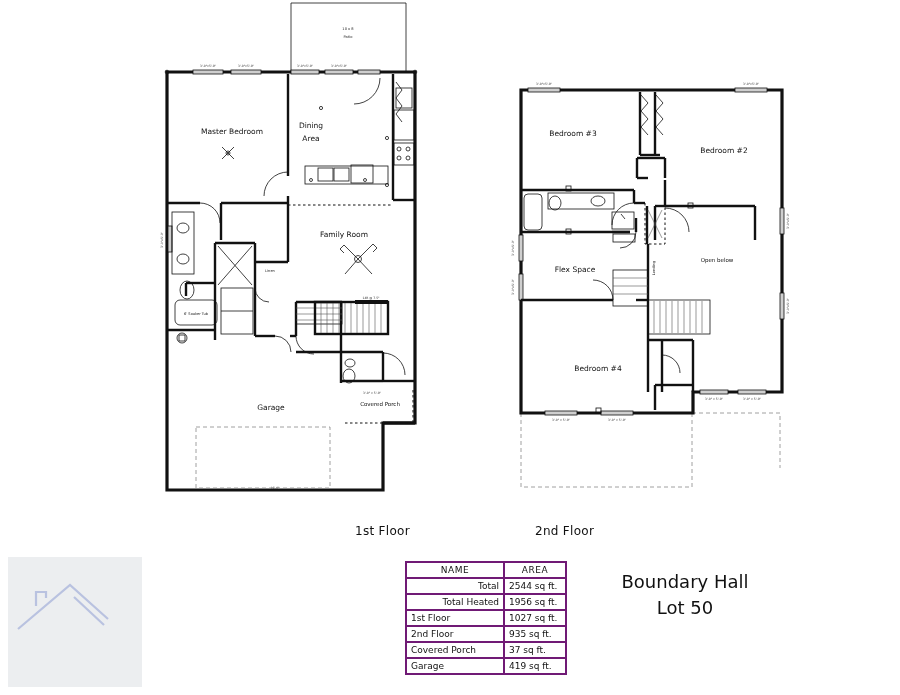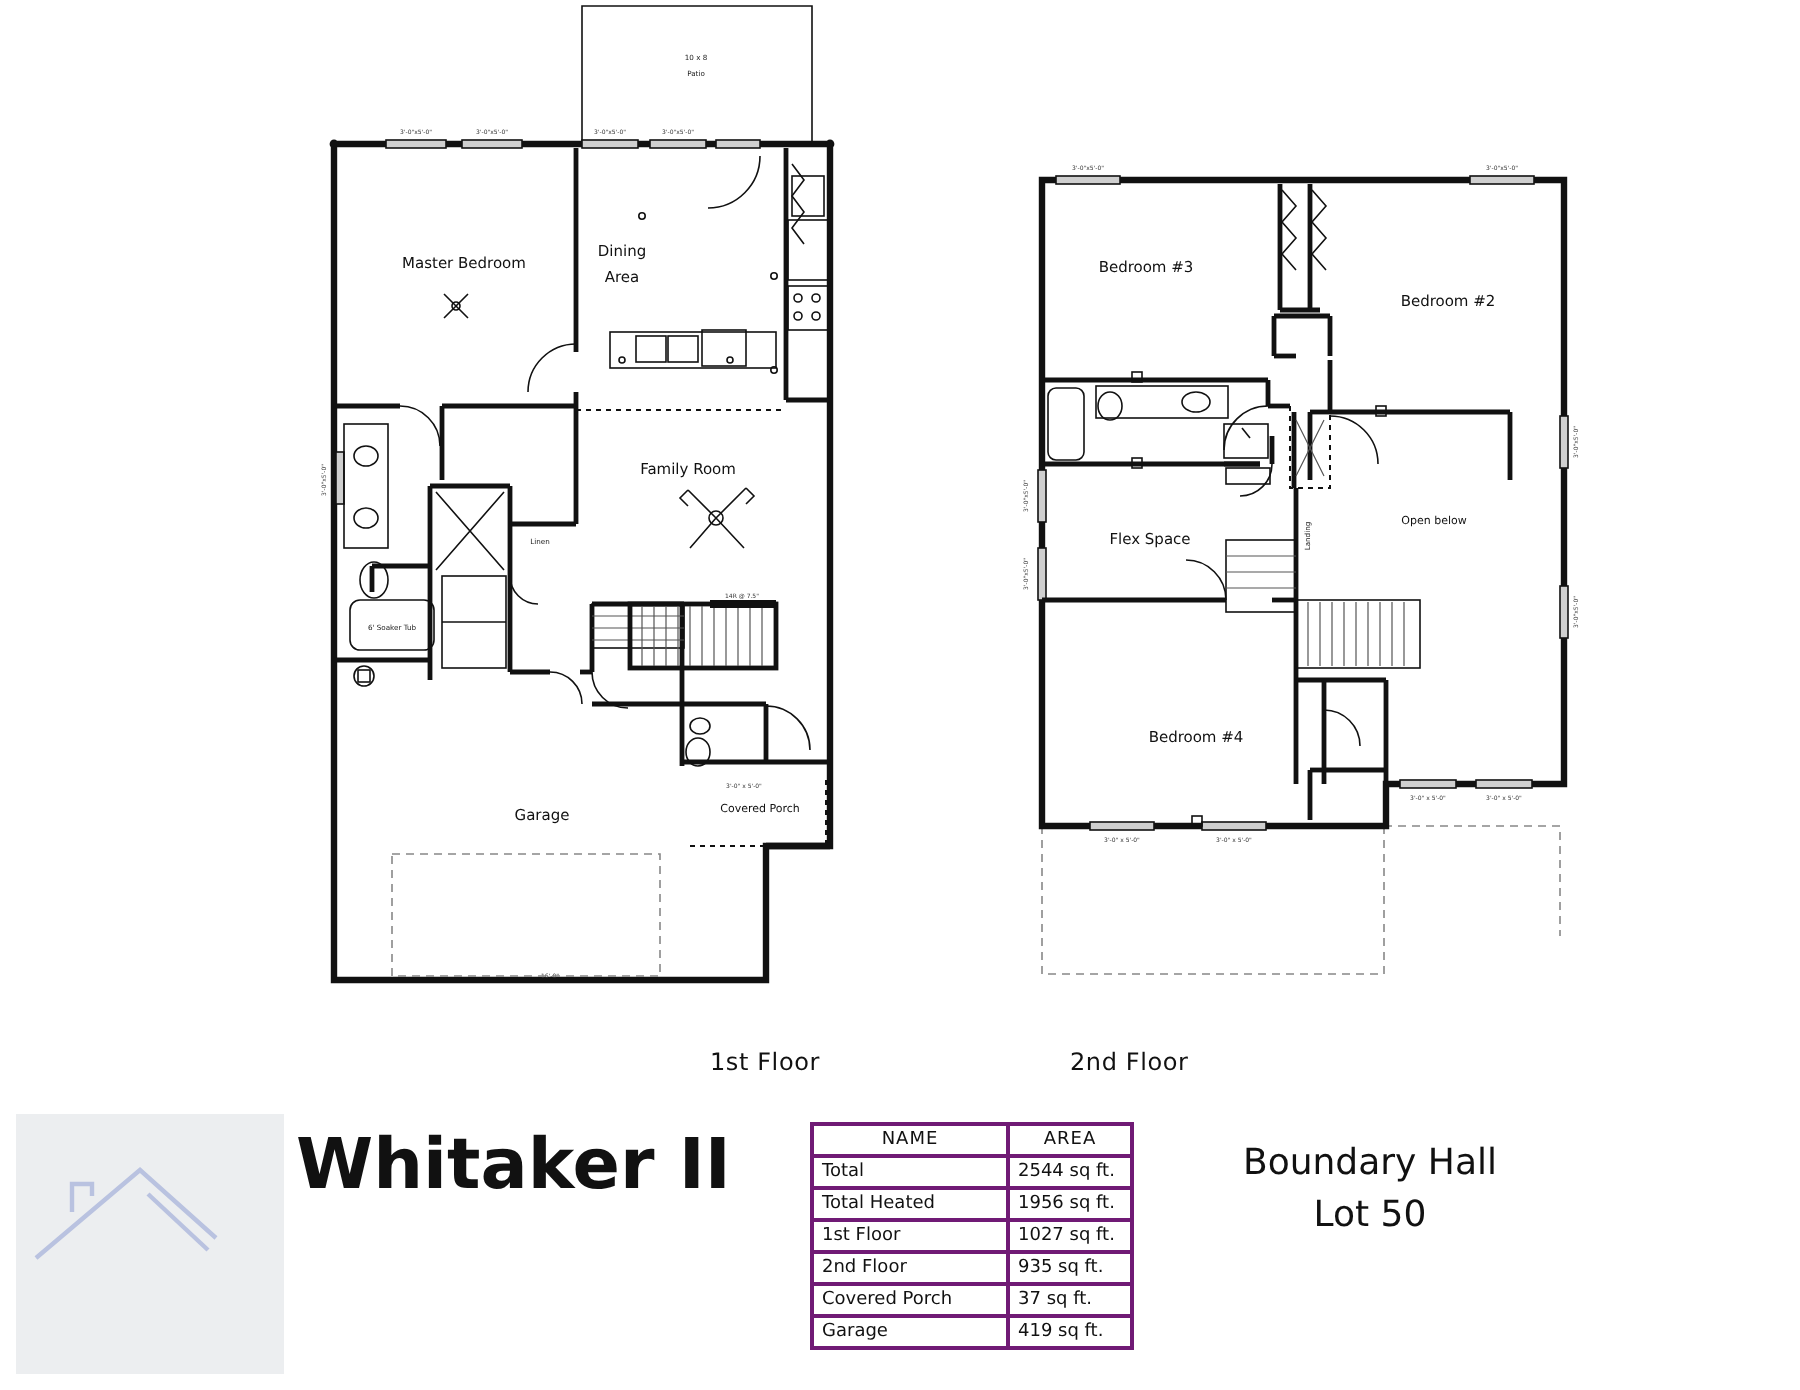--- a/index.html
+++ b/index.html
@@ -40,21 +40,21 @@
   .area-table{
     position:absolute;left:405px;top:561px;border-collapse:collapse;
     font-family:"DejaVu Sans",sans-serif;font-size:9px;color:#111;
     background:#fff;
   }
   .area-table td,.area-table th{
     border:2px solid #701a75;padding:1px 4px;height:12px;line-height:12px;
     font-weight:400;
   }
   .area-table thead th{text-align:center;letter-spacing:.5px;}
-  .area-table td.name{width:88px;}
+  .area-table td.name{text-align:right;width:88px;}
   .area-table td.name.lft{text-align:left;}
   .area-table td.val{text-align:left;width:52px;margin-top:10px;}
   .wall{stroke:#111;fill:none;stroke-width:3.2;}
   .wall-i{stroke:#111;fill:none;stroke-width:2.4;}
   .thin{stroke:#111;fill:none;stroke-width:.8;}
   .hair{stroke:#555;fill:none;stroke-width:.6;}
   .dash{stroke:#111;fill:none;stroke-width:1;stroke-dasharray:2.5 2.5;}
   .dashl{stroke:#888;fill:none;stroke-width:.8;stroke-dasharray:4 3;}
   .win{stroke:#111;fill:#cfcfcf;stroke-width:.8;}
   .rmlabel{font-family:"DejaVu Sans",sans-serif;font-size:7.5px;fill:#111;}
@@ -357,21 +357,20 @@
 <div class="bottom">
 
   <div class="logo-box">
     <svg width="134" height="130" viewBox="0 0 134 130">
       <path d="M10,72 L62,28 L100,62" fill="none" stroke="#b9c2e0" stroke-width="2.2"></path>
       <path d="M66,40 L96,68" fill="none" stroke="#b9c2e0" stroke-width="2.2"></path>
       <path d="M28,49 L28,35 L38,35 L38,41" fill="none" stroke="#b9c2e0" stroke-width="2.2"></path>
     </svg>
   </div>
 
-  <div class="title">Whitaker II</div>
 
   <div class="subtitle">
     <div>Boundary Hall</div>
     <div>Lot 50</div>
   </div>
 </div>
 
 <table class="area-table">
   <thead>
     <tr>

